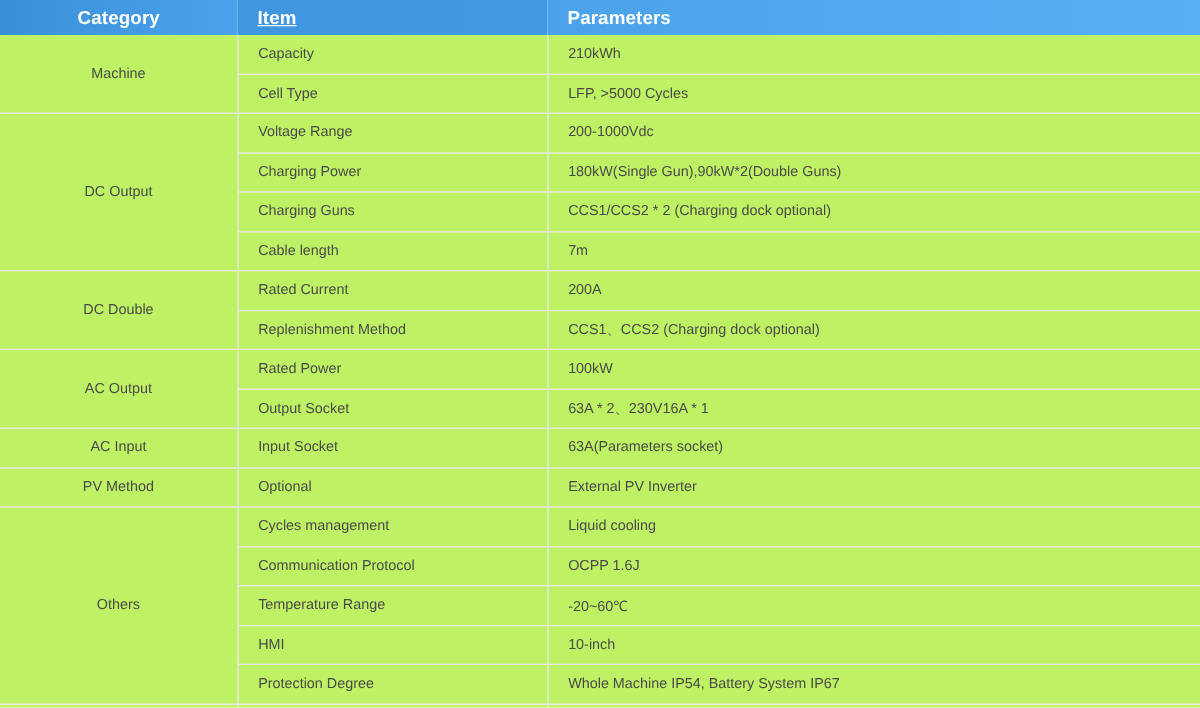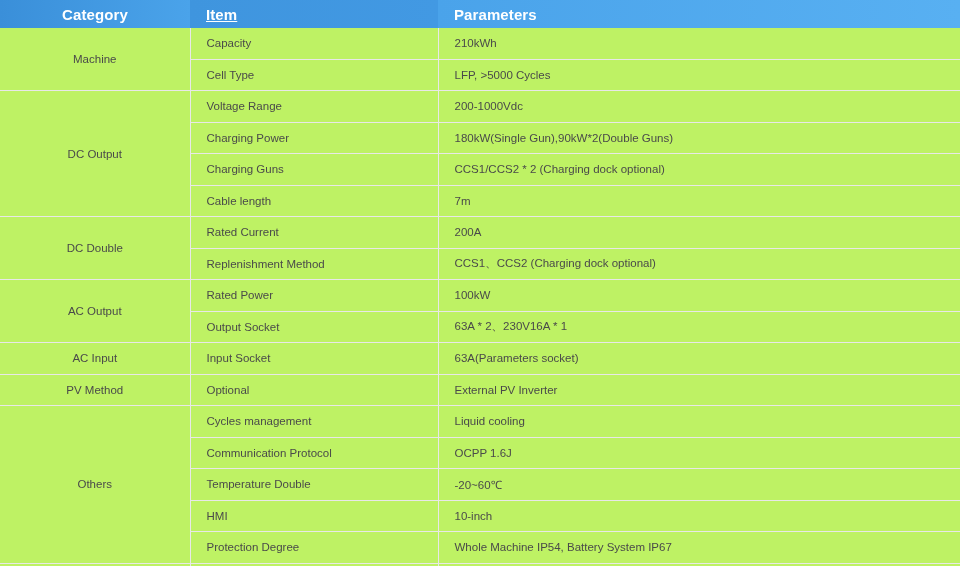--- a/index.html
+++ b/index.html
@@ -146,21 +146,21 @@
       <tr>
         <td class="cat-cell" rowspan="5">Others</td>
         <td class="item-cell">Cycles management</td>
         <td class="param-cell">Liquid cooling</td>
       </tr>
       <tr>
         <td class="item-cell">Communication Protocol</td>
         <td class="param-cell">OCPP 1.6J</td>
       </tr>
       <tr>
-        <td class="item-cell">Temperature Double</td>
+        <td class="item-cell">Temperature Range</td>
         <td class="param-cell">-20~60℃</td>
       </tr>
       <tr>
         <td class="item-cell">HMI</td>
         <td class="param-cell">10-inch</td>
       </tr>
       <tr>
         <td class="item-cell">Protection Degree</td>
         <td class="param-cell">Whole Machine IP54, Battery System IP67</td>
       </tr>

